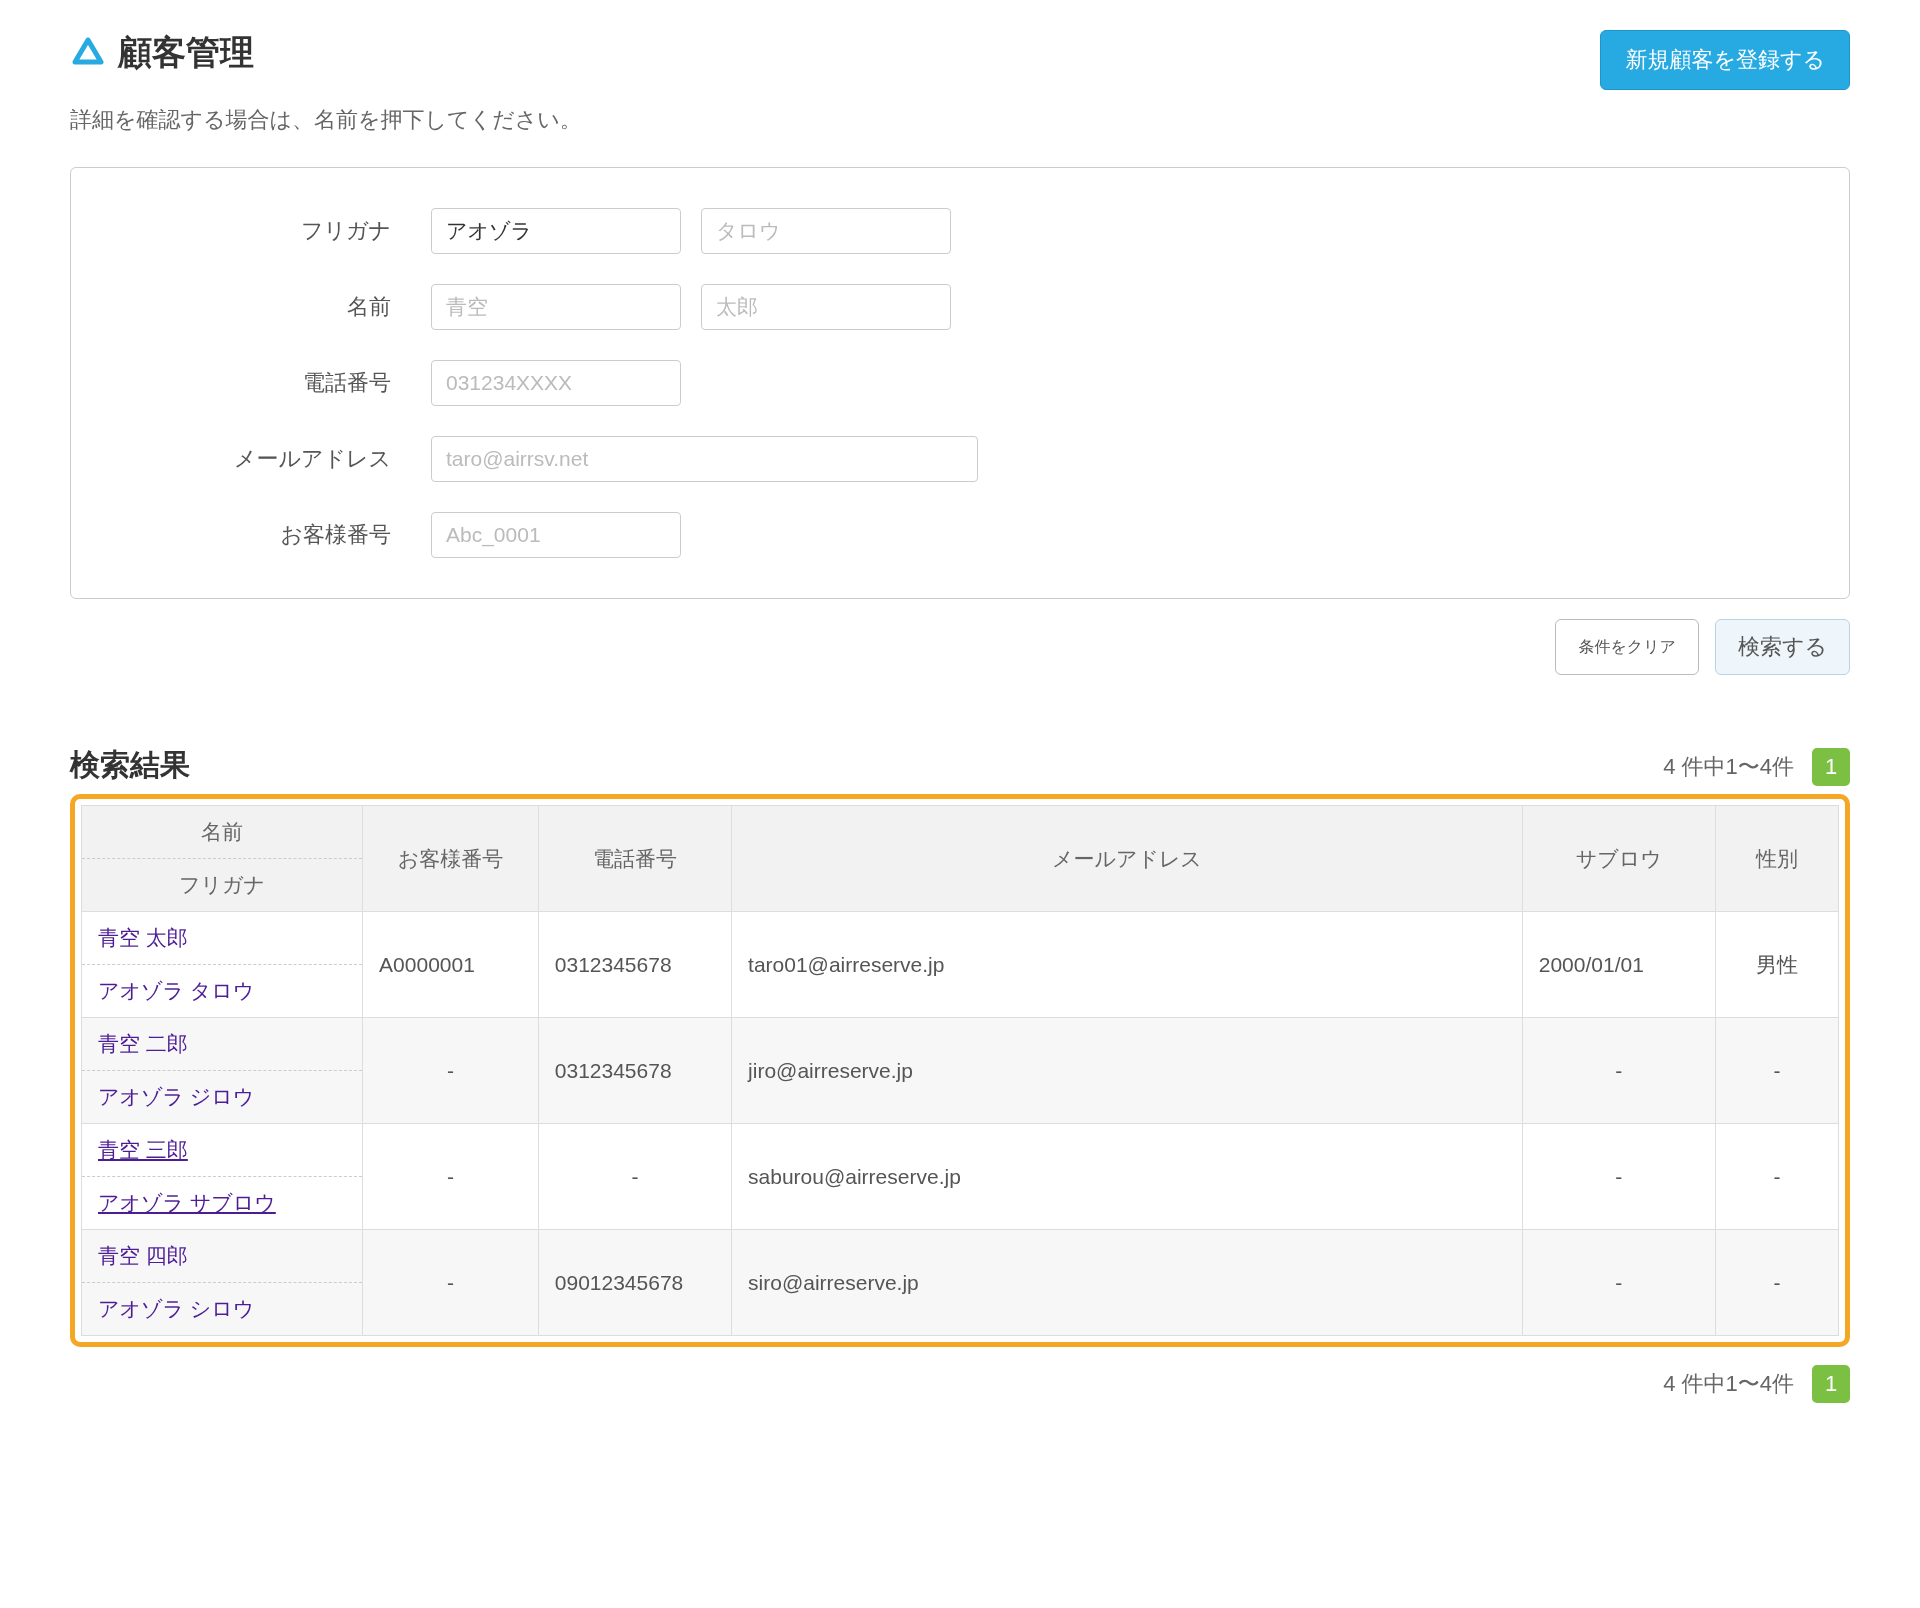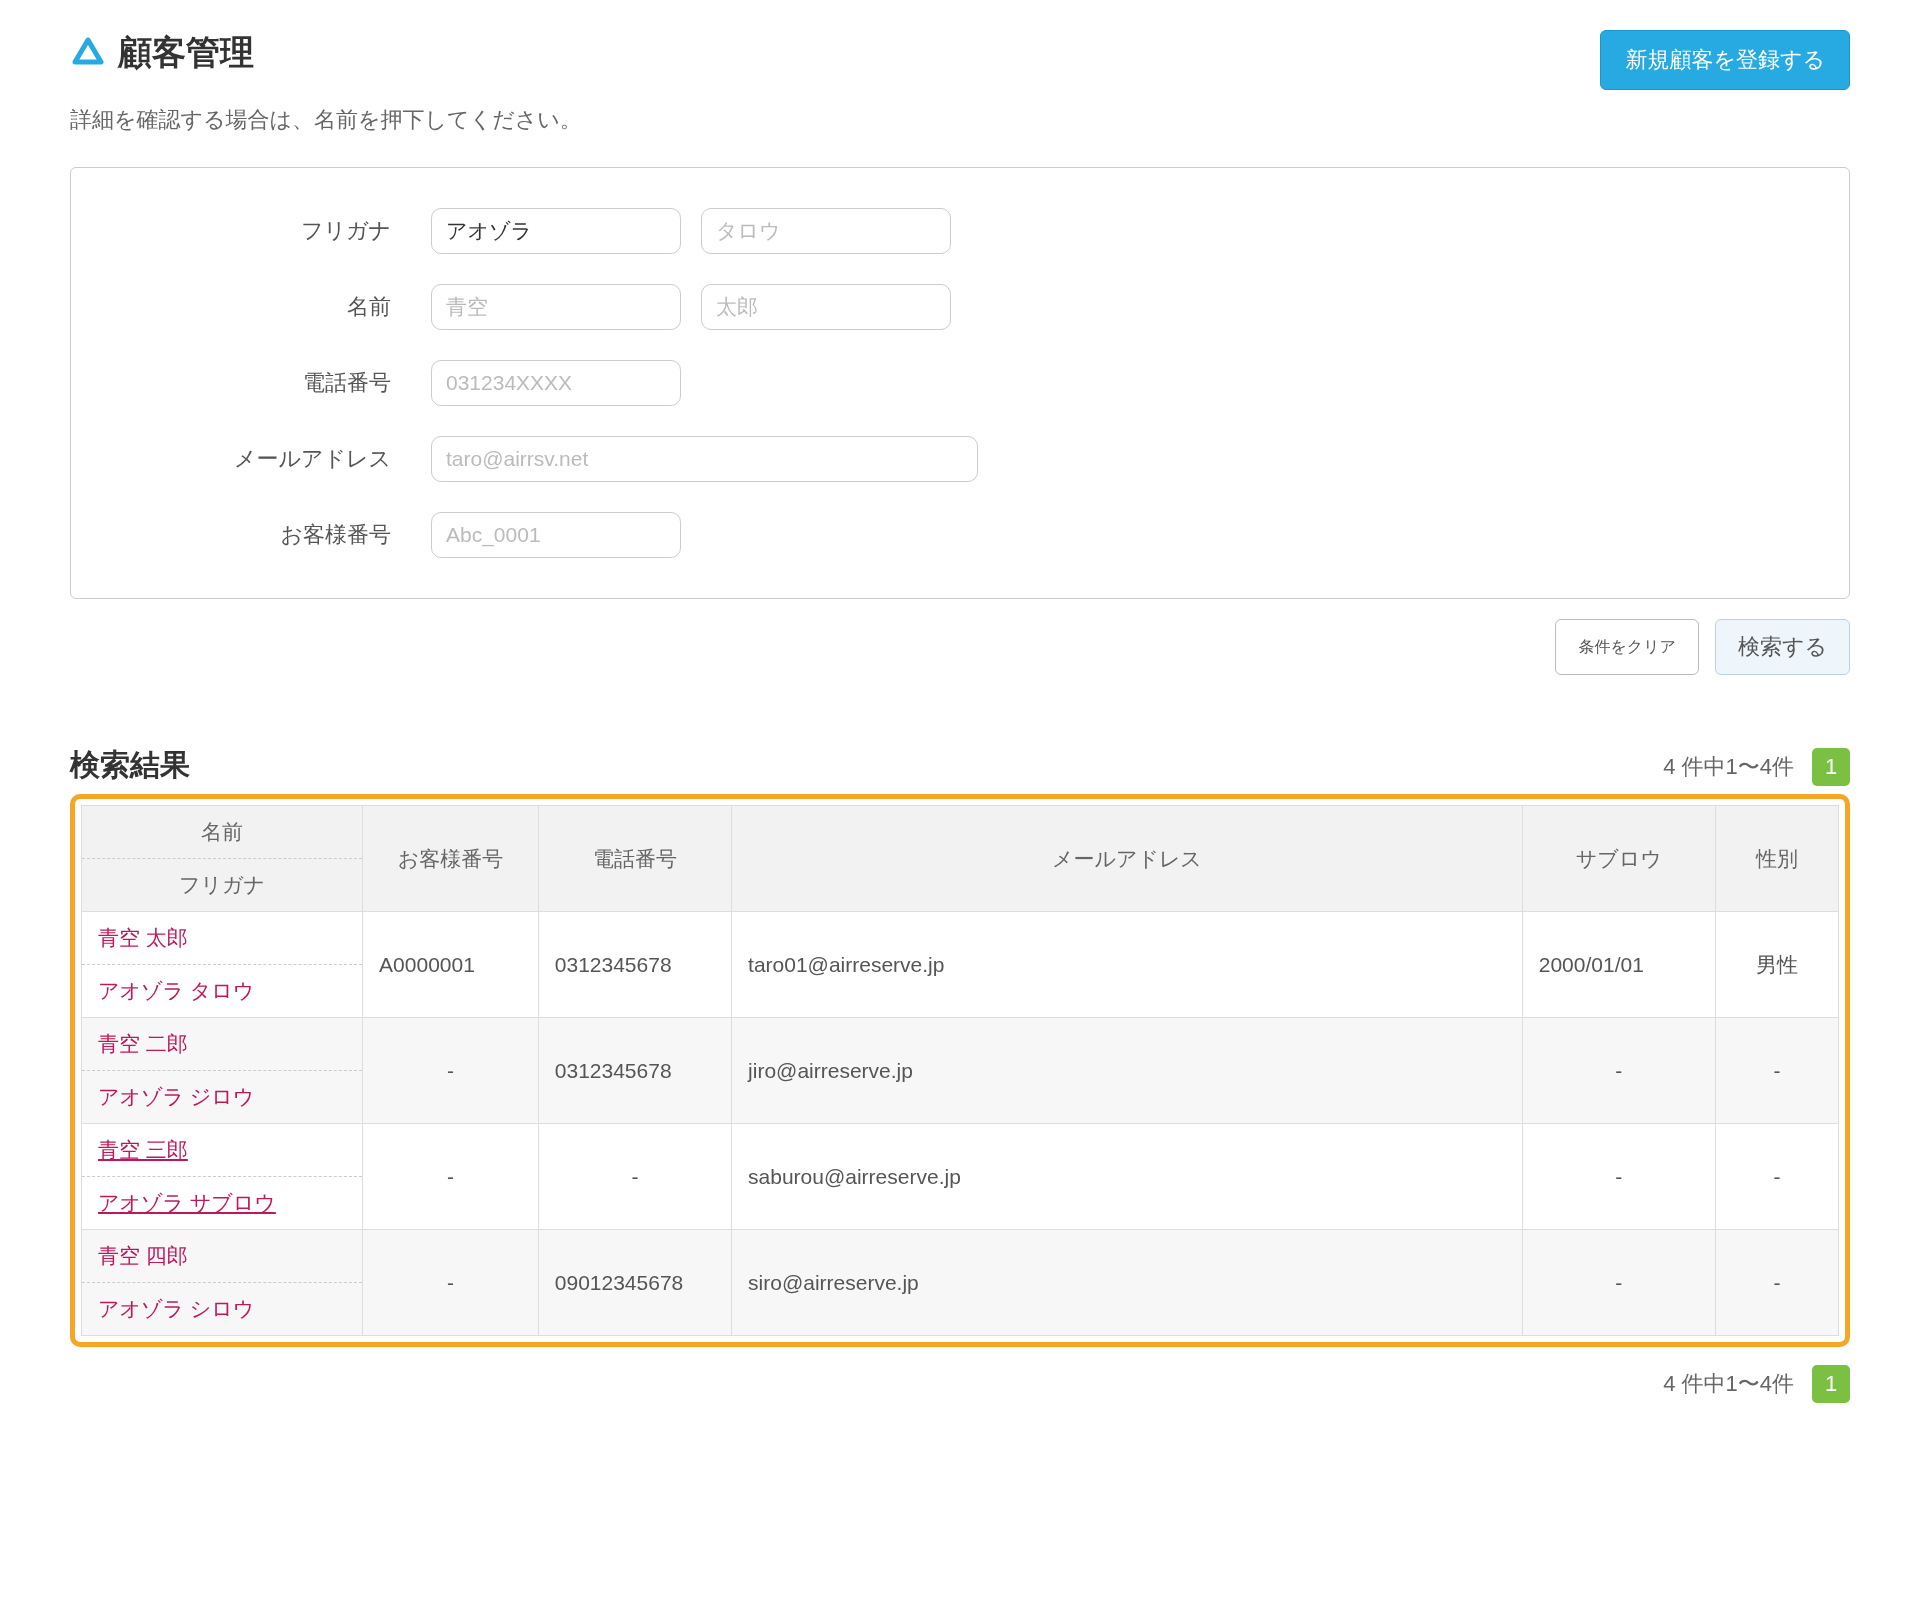--- a/index.html
+++ b/index.html
@@ -60,21 +60,21 @@
     padding-right: 40px;
     color: #555;
     font-size: 22px;
   }
   .form-inputs {
     display: flex;
     gap: 20px;
   }
   input[type="text"] {
     border: 1px solid #ccc;
-    border-radius: 10px;
+    border-radius: 4px;
     padding: 10px 14px;
     font-size: 21px;
     color: #333;
     width: 250px;
     height: 46px;
   }
   input.wide { width: 547px; }
   input::placeholder { color: #bbb; }
   .action-row {
     display: flex;
@@ -166,21 +166,21 @@
     vertical-align: middle;
   }
   tbody tr:nth-child(even) td { background: #f7f7f7; }
   td.name-cell { padding: 0; }
   .name-cell-inner {
     display: flex;
     flex-direction: column;
   }
   .name-cell-inner > a {
     padding: 12px 16px;
-    color: #be185d;
+    color: #4c1d95;
     text-decoration: none;
     cursor: pointer;
   }
   .name-cell-inner > a:first-child {
     border-bottom: 1px dashed #ccc;
   }
   .name-cell-inner.underlined > a { text-decoration: underline; }
   td.center { text-align: center; }
   .bottom-pager {
     display: flex;

